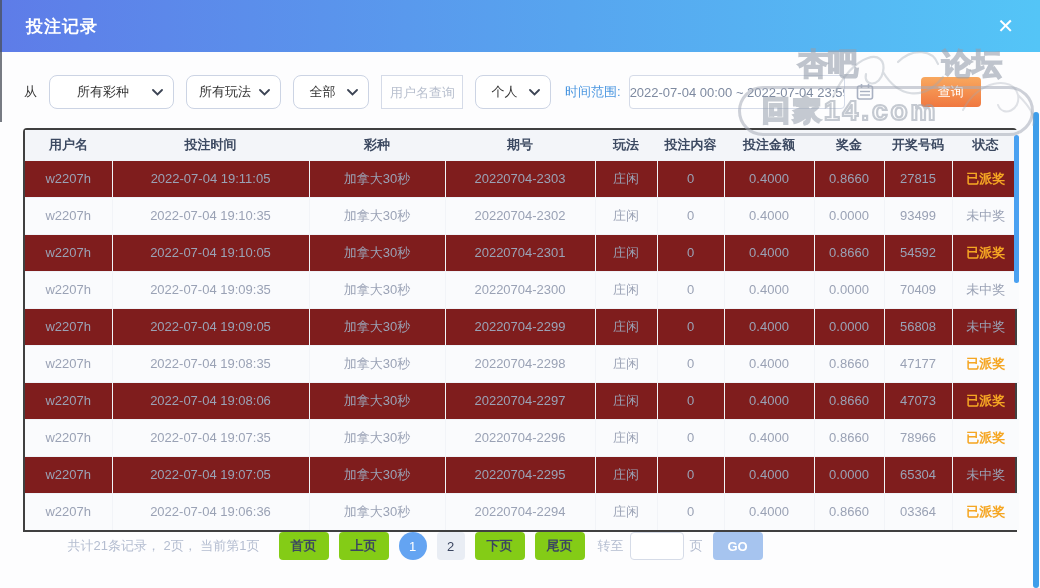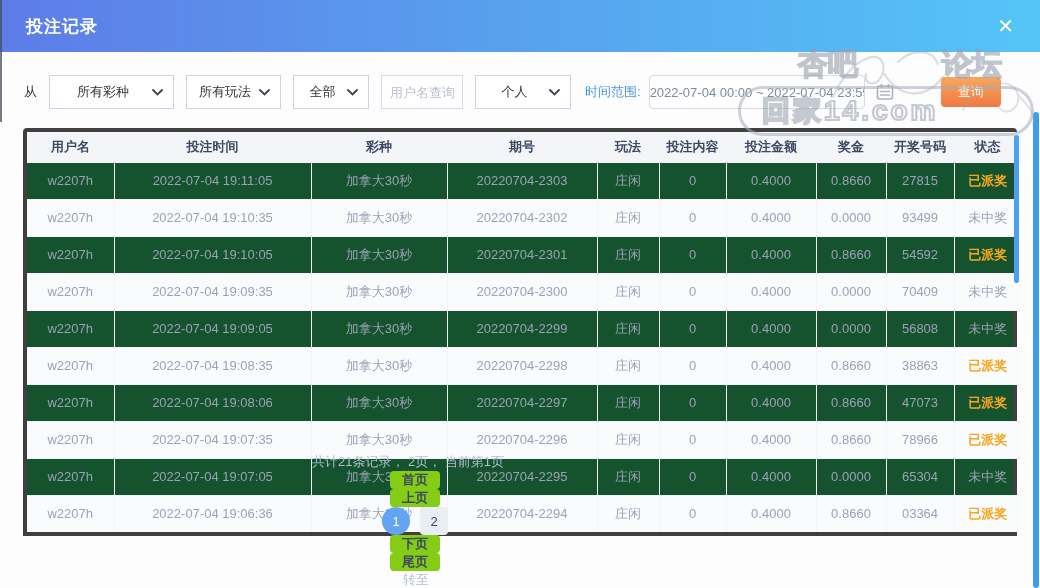--- a/index.html
+++ b/index.html
@@ -21,28 +21,28 @@
 
   .left-edge{ position:absolute; left:0; top:0; width:2px; height:122px; background:#4a4f5a; opacity:.75; }
 
   
   .filters{
     position:absolute; top:75px; left:24px; height:34px;
     display:flex; align-items:center; font-size:13px;
   }
   .flabel{ color:#333; margin-right:12px; }
   .sel{
-    height:34px; border:1px solid #ccd4e4; border-radius:0; background:#fff;
+    height:34px; border:1px solid #ccd4e4; border-radius:8px; background:#fff;
     display:flex; align-items:center; justify-content:space-between;
     padding:0 10px; margin-right:12px; color:#333; cursor:pointer;
   }
   .sel .sel-label{ flex:1; text-align:center; }
   .sel svg{ margin-left:6px; flex:none; }
   .w-lottery{ width:125px; } .w-play{ width:95px; } .w-scope{ width:76px; }
-  .w-person{ width:96px; }
+  .w-person{ width:76px; }
   .txt-input{
     height:34px; width:82px; border:1px solid #d5dbe8; border-radius:0;
     padding:0 8px; font-size:13px; color:#333; margin-right:12px;
     font-family:inherit; text-align:center;
   }
   .txt-input::placeholder{ color:#b9c0cf; }
   .range-label{ color:#4a96e0; margin:0 8px 0 2px; }
   .date-input{
     height:34px; width:216px; border:1px solid #d5dbe8; border-radius:4px;
     font-size:13px; color:#7e8aa0; font-family:inherit; text-align:center; background:#fff;
@@ -50,21 +50,21 @@
   .cal-icon{ margin-left:10px; cursor:pointer; display:flex; align-items:center; }
   .search-btn{
     margin-left:46px; width:60px; height:30px; border:none; border-radius:4px;
     background:linear-gradient(180deg,#f8a85f 0%,#f07840 100%);
     color:#fff; font-size:13px; cursor:pointer; font-family:inherit;
   }
 
   
   .table-wrap{
     position:absolute; top:128px; left:23px; width:994px;
-    border:4px solid #404040; border-radius:4px 4px 0 0; background:#14532d;
+    border:2px solid #404040; border-radius:4px 4px 0 0; background:#7f1d1d;
   }
   table{ width:100%; border-collapse:collapse; table-layout:fixed; font-size:13px; }
   thead th{
     height:30px; background:#f3f5f9; color:#3c4961; font-weight:bold;
     text-align:center; font-size:13px;
   }
   tbody td{
     height:37px; text-align:center; color:#9aa2b5;
     border-top:1px solid #f0f3f8; border-right:1px solid #f2f4f8;
     overflow:hidden; white-space:nowrap;
@@ -79,21 +79,21 @@
     background:#4aa1f1; border-radius:3px; cursor:grab;
   }
   .page-scroll-thumb{
     position:absolute; left:1033px; top:112px; width:6px; height:476px;
     background:#3f9eea; border-radius:3px; cursor:grab;
   }
 
   
   .pagination{
     position:absolute; top:532px; left:0; width:830px; height:28px;
-    display:flex; align-items:center; justify-content:center; font-size:13px;flex-direction:column;
+    display:flex; align-items:center; justify-content:center; font-size:13px;
   }
   .pg-summary{ color:#b4bdd0; margin-right:14px; }
   .pg-btn{
     background:#84cc16; color:#3b4660; font-weight:bold; border-radius:4px;
     height:28px; padding:0 12px; display:flex; align-items:center;
     margin:0 5px; cursor:pointer;
   }
   .page-pill{
     background:#e9edf4; color:#3b4660; border-radius:4px; width:28px; height:28px;
     display:flex; align-items:center; justify-content:center; margin:0 5px; cursor:pointer;
@@ -278,21 +278,21 @@
         </tr>
         <tr>
           <td>w2207h</td>
           <td>2022-07-04 19:08:35</td>
           <td>加拿大30秒</td>
           <td>20220704-2298</td>
           <td>庄闲</td>
           <td>0</td>
           <td>0.4000</td>
           <td>0.8660</td>
-          <td>38863</td>
+          <td>47177</td>
           <td class="status-paid" style="color: rgb(245, 166, 35);">已派奖</td>
         </tr>
         <tr>
           <td>w2207h</td>
           <td>2022-07-04 19:08:06</td>
           <td>加拿大30秒</td>
           <td>20220704-2297</td>
           <td>庄闲</td>
           <td>0</td>
           <td>0.4000</td>

